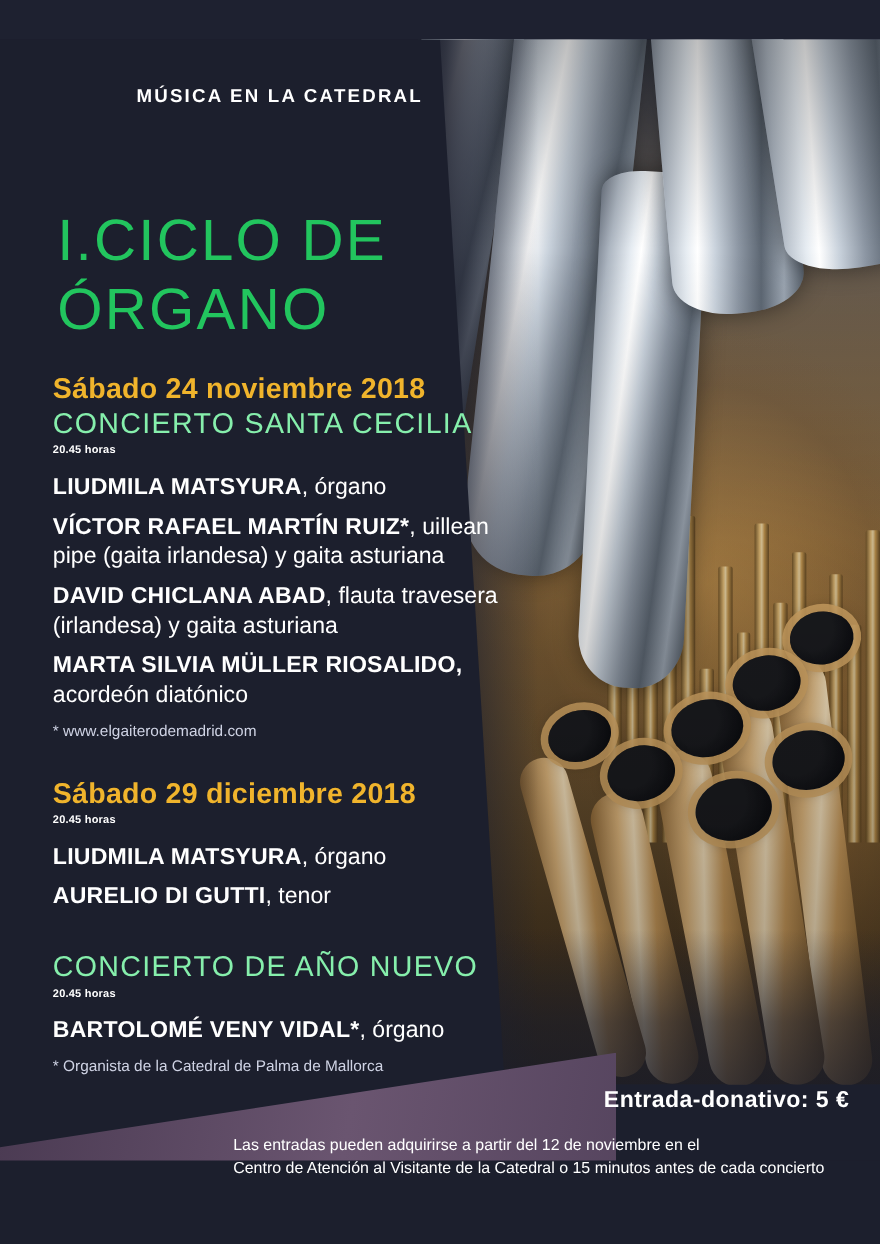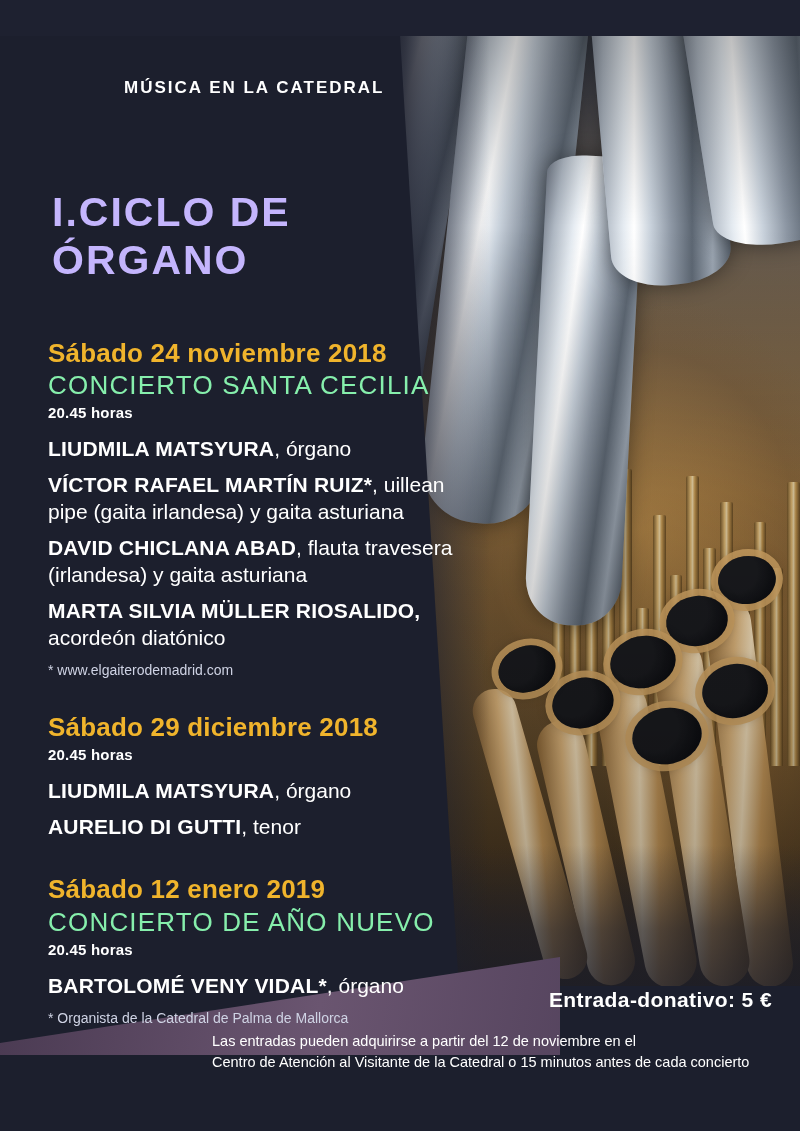--- a/index.html
+++ b/index.html
@@ -135,23 +135,23 @@
     left: 124px; top: 42px;
     color: #ffffff;
     font-size: 17px;
     font-weight: bold;
     letter-spacing: 2.0px;
   }
 
   .title {
     position: absolute;
     left: 52px; top: 152px;
-    color: #c4b5fd;
-    font-size: 41px;
-    font-weight: 700;
+    color: #22c55e;
+    font-size: 53px;
+    font-weight: 400;
     letter-spacing: 2px;
     line-height: 1.18;
   }
   .title .l1 { display: block; }
   .title .l2 { display: block; }
 
   .concerts {
     position: absolute;
     left: 48px; top: 302px;
     width: 430px;
@@ -167,21 +167,21 @@
   .c-name {
     color: #86efac;
     font-size: 26px;
     font-weight: 400;
     letter-spacing: 1.2px;
     line-height: 1.2;
     margin-top: 1px;
   }
   .c-time {
     color: #ffffff;
-    font-size: 15px;
+    font-size: 10px;
     font-weight: bold;
     margin-top: 3px;
     letter-spacing: 0.2px;
   }
   .performers { margin-top: 15px; }
   .perf {
     color: #ffffff;
     font-size: 21px;
     line-height: 1.28;
     margin-bottom: 9px;
@@ -296,21 +296,20 @@
         <div class="c-time">20.45 horas</div>
         <div class="performers">
           <div class="perf"><b>LIUDMILA MATSYURA</b><span>, órgano</span></div>
           <div class="perf"><b>AURELIO DI GUTTI</b><span>, tenor</span></div>
         </div>
       </div>
 
       <div class="gap-1"></div>
 
       <div class="concert">
-        <div class="c-date">Sábado 12 enero 2019</div>
         <div class="c-name">CONCIERTO DE AÑO NUEVO</div>
         <div class="c-time">20.45 horas</div>
         <div class="performers">
           <div class="perf"><b>BARTOLOMÉ VENY VIDAL*</b><span>, órgano</span></div>
         </div>
         <div class="note">* Organista de la Catedral de Palma de Mallorca</div>
       </div>
 
     </div>
 

